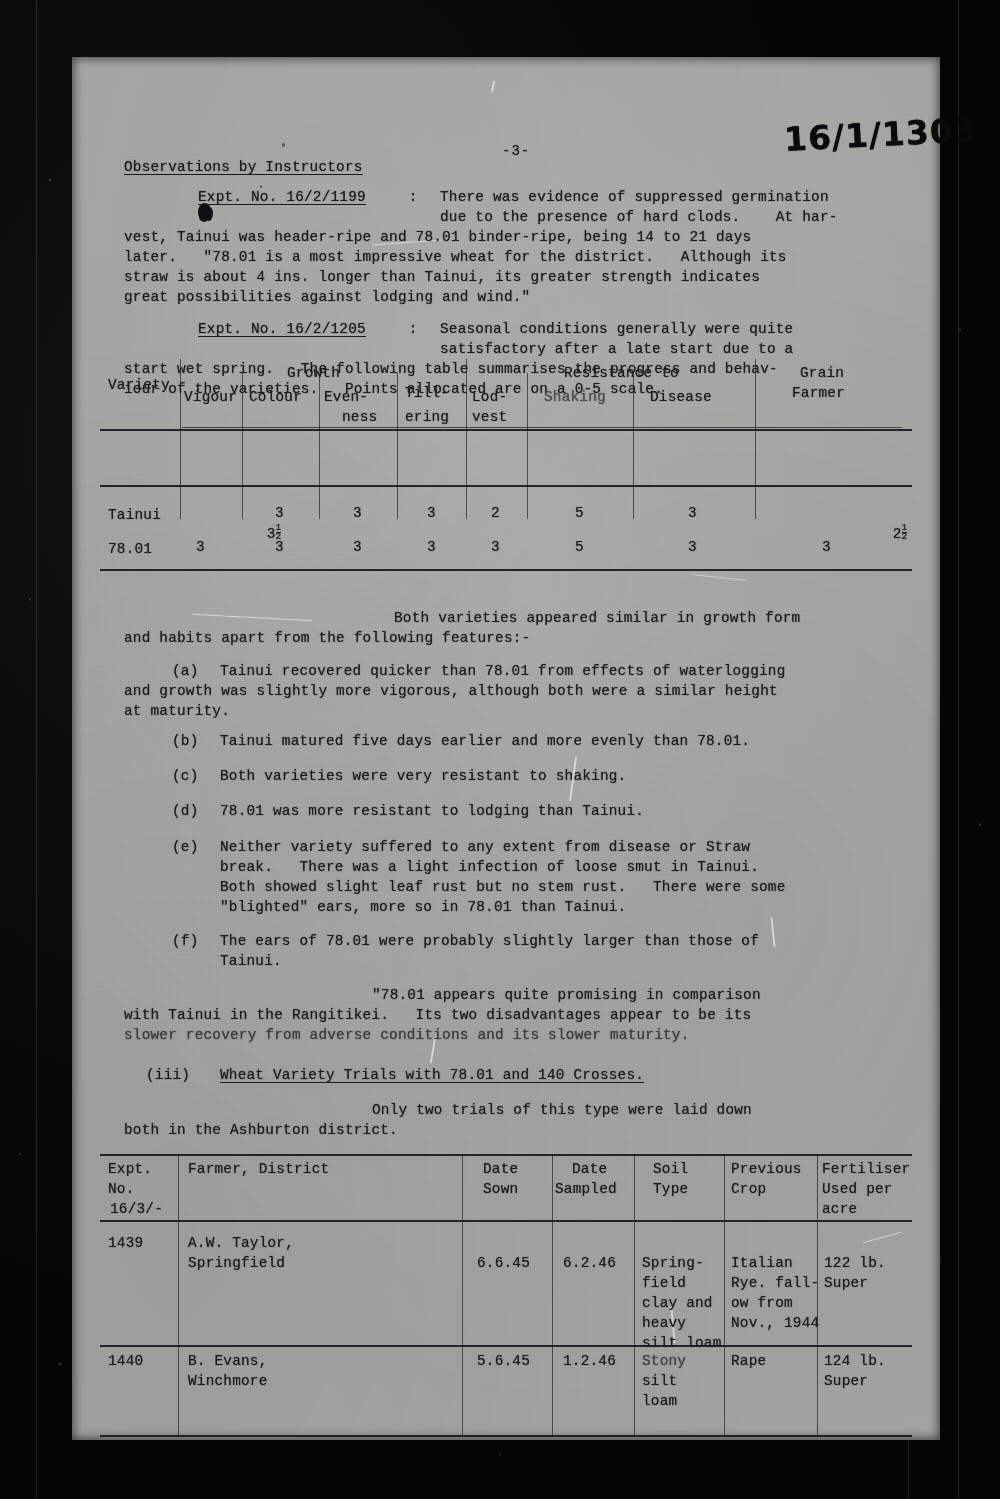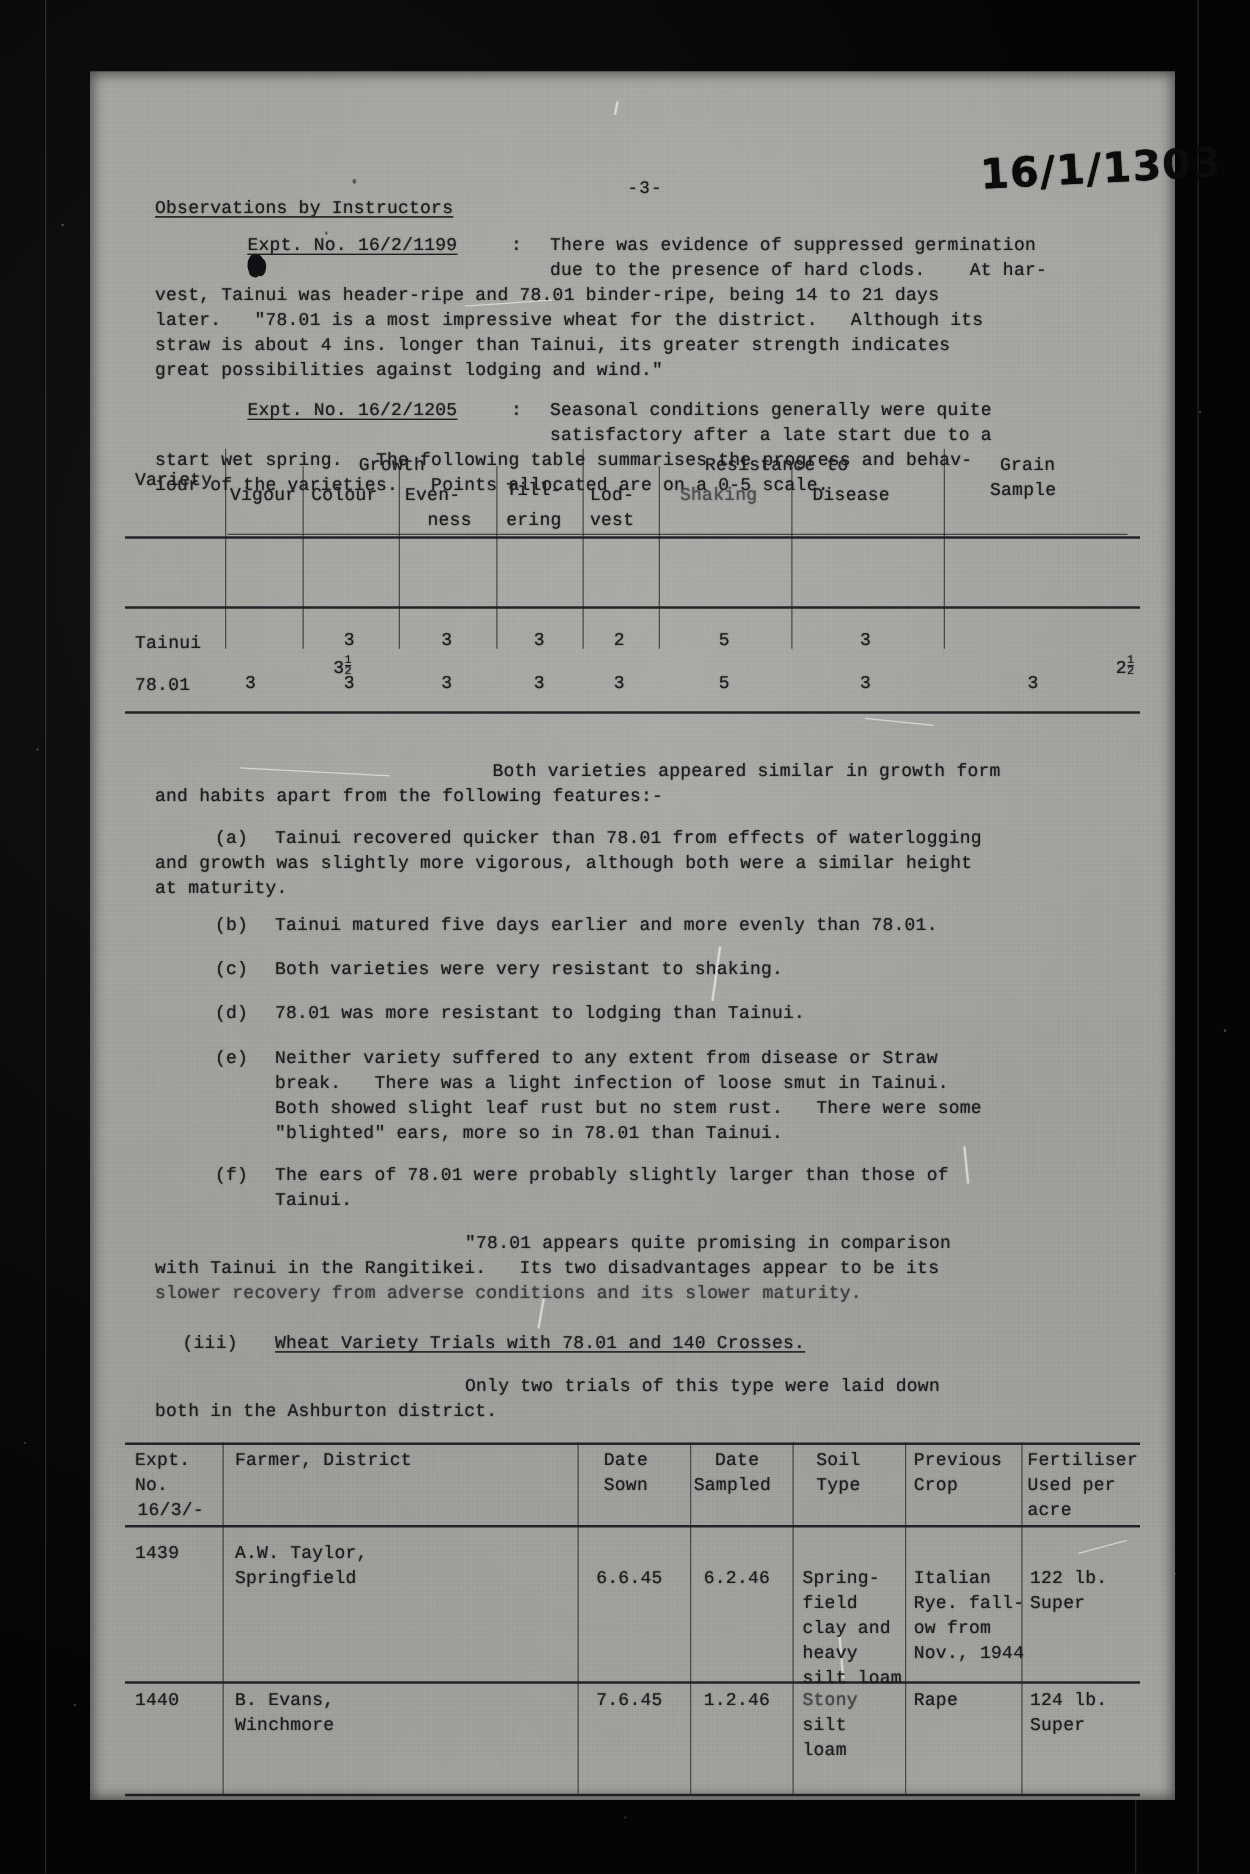--- a/index.html
+++ b/index.html
@@ -158,21 +158,21 @@
       <div class="vrule" style="left:325px;top:316px;height:146px;"></div>
       <div class="vrule" style="left:394px;top:302px;height:160px;"></div>
       <div class="vrule" style="left:455px;top:316px;height:146px;"></div>
       <div class="vrule" style="left:561px;top:316px;height:146px;"></div>
       <div class="vrule" style="left:683px;top:302px;height:160px;"></div>
 
       <div class="tw abs" style="left:36px;top:306px;margin-top:12px;">Variety</div>
       <div class="tw abs" style="left:215px;top:306px;">Growth</div>
       <div class="tw abs" style="left:492px;top:306px;">Resistance to</div>
       <div class="tw abs" style="left:728px;top:306px;">Grain</div>
-      <div class="tw abs" style="left:720px;top:326px;">Sample</div>
+      <div class="tw abs" style="left:720px;top:326px;">Farmer</div>
 
       <div class="tw abs" style="left:112px;top:330px;">Vigour</div>
       <div class="tw abs" style="left:177px;top:330px;">Colour</div>
       <div class="tw abs" style="left:252px;top:330px;">Even-</div>
       <div class="tw abs" style="left:270px;top:350px;">ness</div>
       <div class="tw abs" style="left:333px;top:326px;">Till-</div>
       <div class="tw abs" style="left:333px;top:350px;">ering</div>
       <div class="tw abs" style="left:400px;top:330px;">Lod-</div>
       <div class="tw abs" style="left:400px;top:350px;">vest</div>
       <div class="tw abs" style="left:472px;top:330px;color:#4e5053;">Shaking</div>
@@ -291,21 +291,21 @@
       <div class="tw abs" style="left:659px;top:1196px;text-align:center;">Italian</div>
       <div class="tw abs" style="left:659px;top:1216px;">Rye. fall-</div>
       <div class="tw abs" style="left:659px;top:1236px;">ow from</div>
       <div class="tw abs" style="left:659px;top:1256px;">Nov., 1944</div>
       <div class="tw abs" style="left:752px;top:1196px;">122 lb.</div>
       <div class="tw abs" style="left:752px;top:1216px;">Super</div>
 
       <div class="tw abs" style="left:36px;top:1294px;">1440</div>
       <div class="tw abs" style="left:116px;top:1294px;">B. Evans,</div>
       <div class="tw abs" style="left:116px;top:1314px;">Winchmore</div>
-      <div class="tw abs" style="left:405px;top:1294px;">7.6.45</div>
+      <div class="tw abs" style="left:405px;top:1294px;">5.6.45</div>
       <div class="tw abs" style="left:491px;top:1294px;">1.2.46</div>
       <div class="tw abs" style="left:570px;top:1294px;color:#44464a;">Stony</div>
       <div class="tw abs" style="left:570px;top:1314px;">silt</div>
       <div class="tw abs" style="left:570px;top:1334px;">loam</div>
       <div class="tw abs" style="left:659px;top:1294px;">Rape</div>
       <div class="tw abs" style="left:752px;top:1294px;">124 lb.</div>
       <div class="tw abs" style="left:752px;top:1314px;">Super</div>
     </div>
 
   </div>

